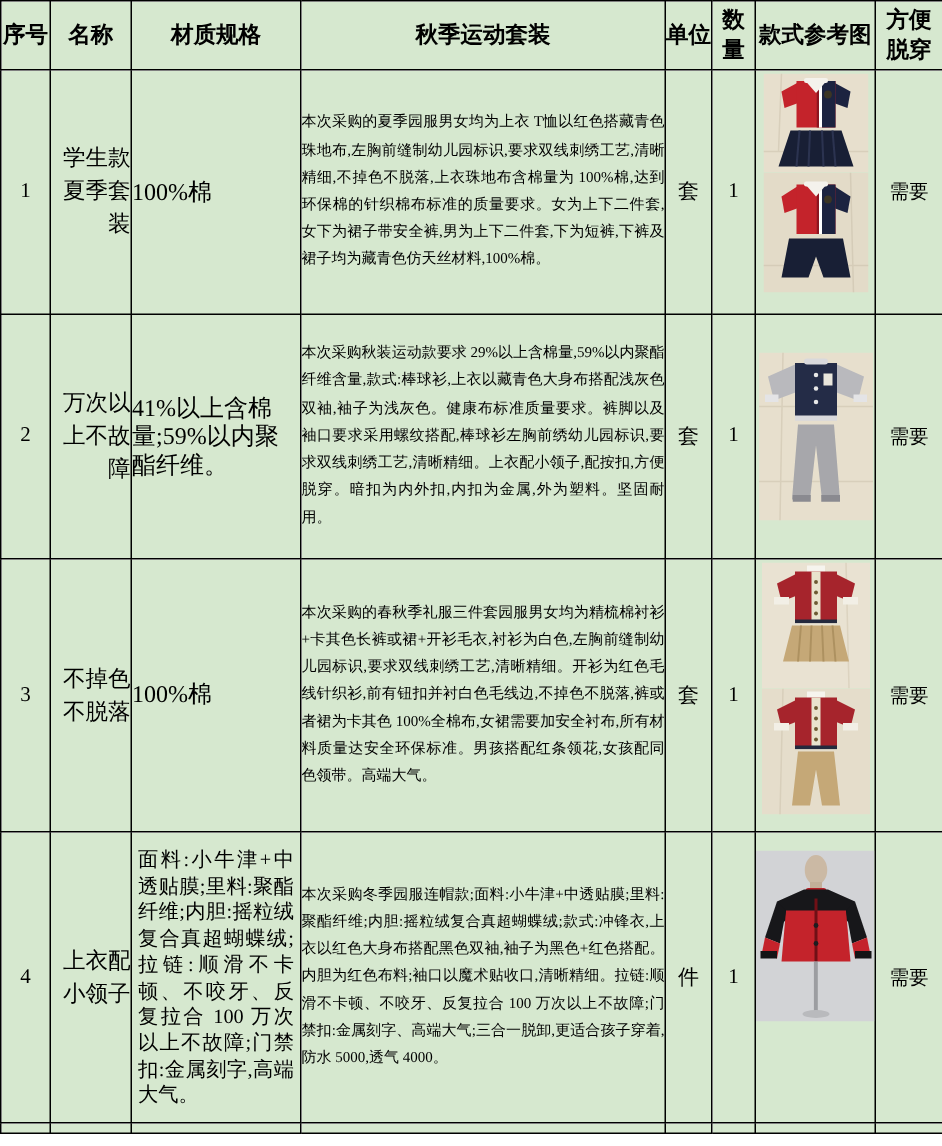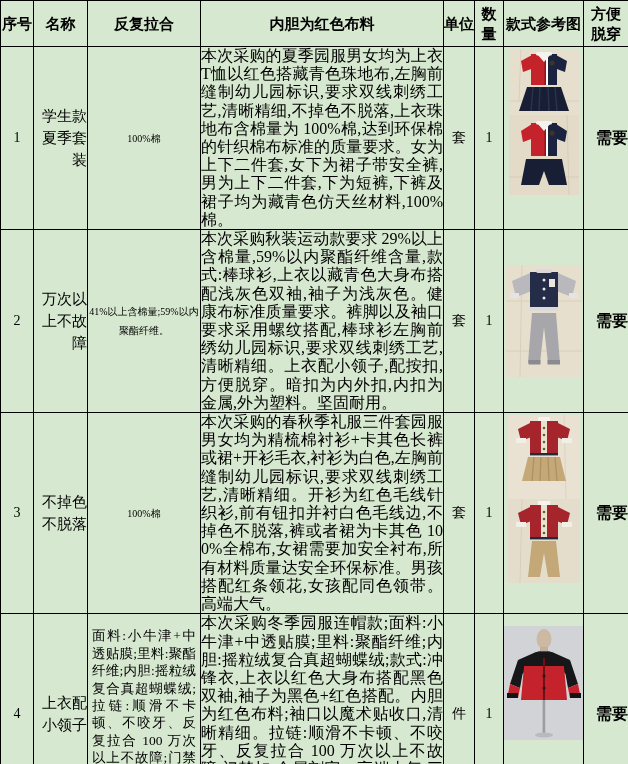--- a/index.html
+++ b/index.html
@@ -8,25 +8,25 @@
   table.spec td, table.spec th{
     border:1px solid #000;
     background:#d6e8cf;
     overflow:hidden;
     vertical-align:middle;
     padding:0;
   }
   th.hd{font-weight:bold;font-size:15px;text-align:center;line-height:20px;padding:2px 2px;}
   td.c-no{ text-align:center;font-size:14px;}
   td.c-name{ text-align:right;font-size:15px;line-height:22px;padding:0 4px;word-break:break-all;}
-  td.c-mat{ text-align:center;font-size:10px;line-height:19px;padding:0 4px;word-break:break-all;}
+  td.c-mat{ text-align:left;font-size:16px;line-height:19px;padding:0 4px;word-break:break-all;}
   td.c-mat.left{text-align:justify;text-align-last:left;font-size:13.5px;line-height:17.4px;padding:1px 4px;margin-left:28px;}
-  td.c-req{ text-align:justify;font-size:16px;line-height:18.2px;padding:1px 5px 1px 6px;word-break:break-all;vertical-align:middle;}
+  td.c-req{ text-align:justify;font-size:10px;line-height:18.2px;padding:1px 5px 1px 6px;word-break:break-all;vertical-align:middle;}
   td.c-unit,td.c-qty{ text-align:center;font-size:14px;}
-  td.c-report{ text-align:right;font-size:16px;font-weight:bold;}
+  td.c-report{ text-align:center;font-size:13px;}
   td.c-photo{ text-align:center;padding:0;}
   td.c-photo.top{vertical-align:top;padding-top:2px;}
   .ph{display:block;margin:0 auto;}
   .ph + .ph{margin-top:0;}
   tr.sliver td{height:6px;padding:0;}
 </style>
 </head>
 <body>
 
 <table class="spec">
@@ -37,22 +37,22 @@
     <col style="width:243px">
       <col style="width:31px">
       <col style="width:29px">
     <col style="width:80px">
       <col style="width:45px">
   </colgroup>
   <thead>
     <tr style="height:46px">
       <th class="hd">序号</th>
       <th class="hd">名称</th>
-      <th class="hd">反复拉合</th>
-      <th class="hd">内胆为红色布料</th>
+      <th class="hd">材质规格</th>
+      <th class="hd">秋季运动套装</th>
       <th class="hd">单位</th>
       <th class="hd">数量</th>
       <th class="hd">款式参考图</th>
       <th class="hd">方便脱穿</th>
     </tr>
   </thead>
   <tbody>
 
     <tr style="height:163px">
       <td class="c-no">1</td>
@@ -175,21 +175,21 @@
           <path d="M24,42 L48,42 L52,78 L40,78 L36,54 L32,78 L20,78 Z" fill="#c5a877"></path>
         </svg>
       </td>
       <td class="c-report">需要</td>
     </tr>
 
     <tr style="height:194px">
       <td class="c-no">4</td>
       <td class="c-name">上衣配小领子</td>
       <td class="c-mat left">面料:小牛津+中透贴膜;里料:聚酯纤维;内胆:摇粒绒复合真超蝴蝶绒;拉链:顺滑不卡顿、不咬牙、反复拉合 100 万次以上不故障;门禁扣:金属刻字,高端大气。</td>
-      <td class="c-req">本次采购冬季园服连帽款;面料:小牛津+中透贴膜;里料:聚酯纤维;内胆:摇粒绒复合真超蝴蝶绒;款式:冲锋衣,上衣以红色大身布搭配黑色双袖,袖子为黑色+红色搭配。内胆为红色布料;袖口以魔术贴收口,清晰精细。拉链:顺滑不卡顿、不咬牙、反复拉合 100 万次以上不故障;门禁扣:金属刻字、高端大气;三合一脱卸,更适合孩子穿着,防水 5000,透气 3000。</td>
+      <td class="c-req">本次采购冬季园服连帽款;面料:小牛津+中透贴膜;里料:聚酯纤维;内胆:摇粒绒复合真超蝴蝶绒;款式:冲锋衣,上衣以红色大身布搭配黑色双袖,袖子为黑色+红色搭配。内胆为红色布料;袖口以魔术贴收口,清晰精细。拉链:顺滑不卡顿、不咬牙、反复拉合 100 万次以上不故障;门禁扣:金属刻字、高端大气;三合一脱卸,更适合孩子穿着,防水 5000,透气 4000。</td>
       <td class="c-unit">件</td>
       <td class="c-qty">1</td>
       <td class="c-photo top" style="padding-top:12px">
         <svg class="ph" width="79" height="114" viewBox="0 0 79 114">
           <rect width="79" height="114" fill="#d2d3d6"></rect>
           <ellipse cx="40" cy="13" rx="7.5" ry="10" fill="#cbb9a4"></ellipse>
           <rect x="36" y="21" width="8" height="6" fill="#c2af99"></rect>
           <rect x="33" y="25" width="14" height="7" rx="2" fill="#b51f27"></rect>
           <polygon points="14,34 32,26 48,26 66,34 62,48 54,42 26,42 18,48" fill="#17171a"></polygon>
           <path d="M20,40 L60,40 L63,74 L17,74 Z" fill="#c4232b"></path>

